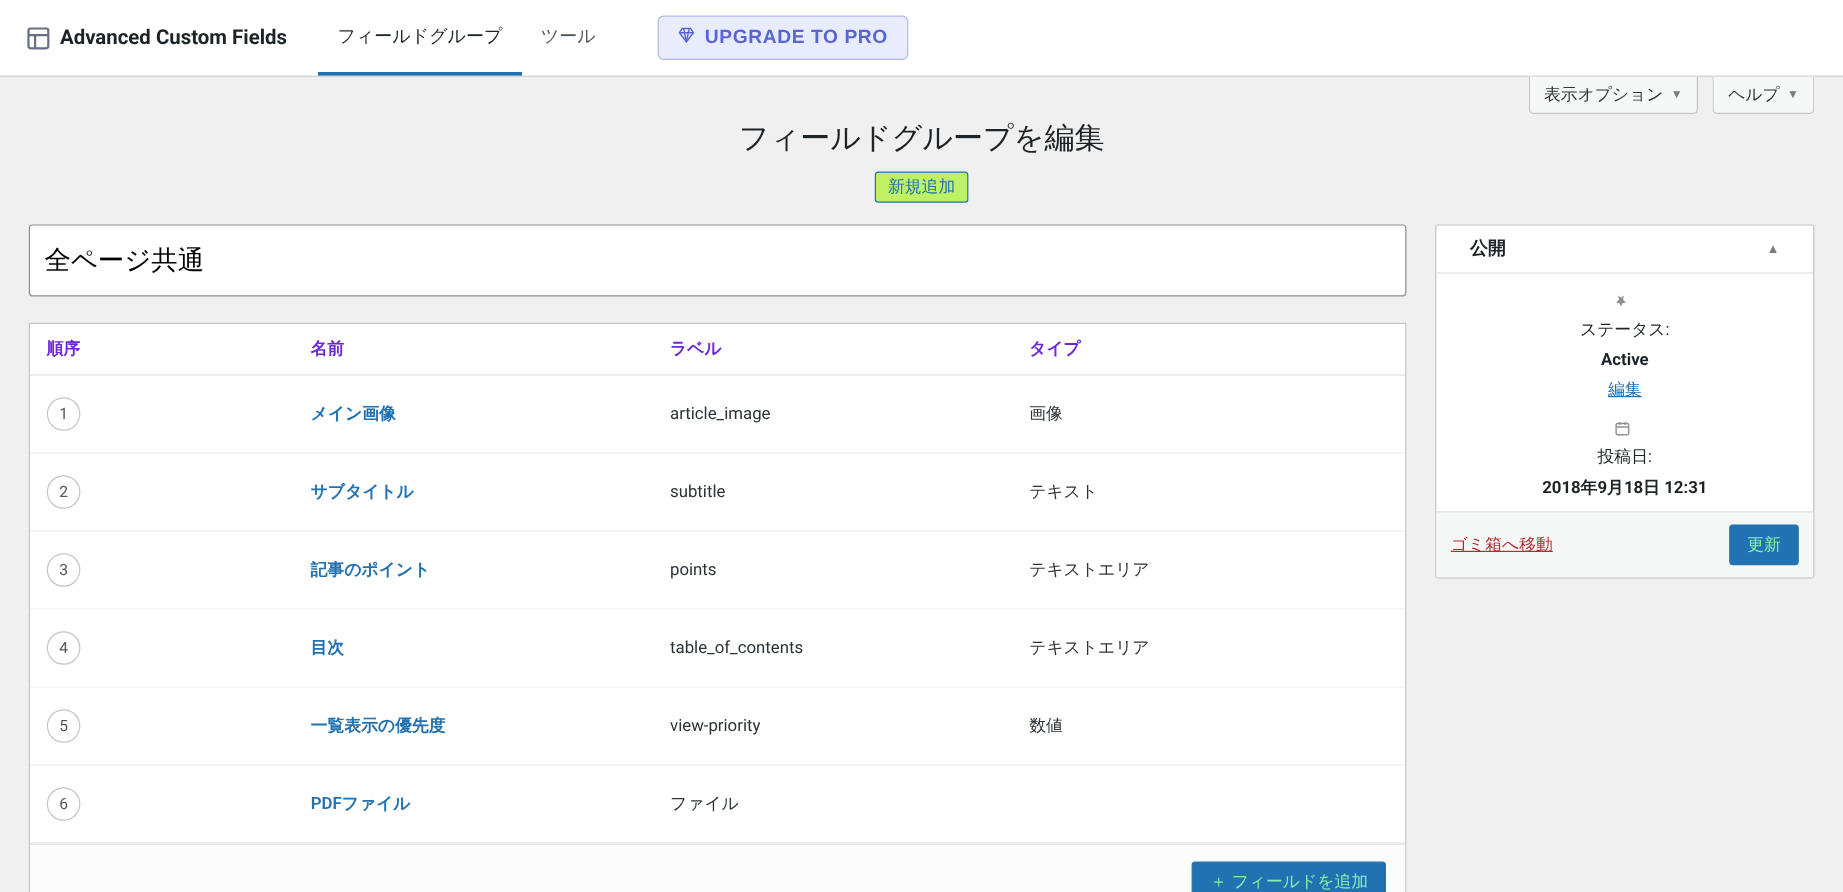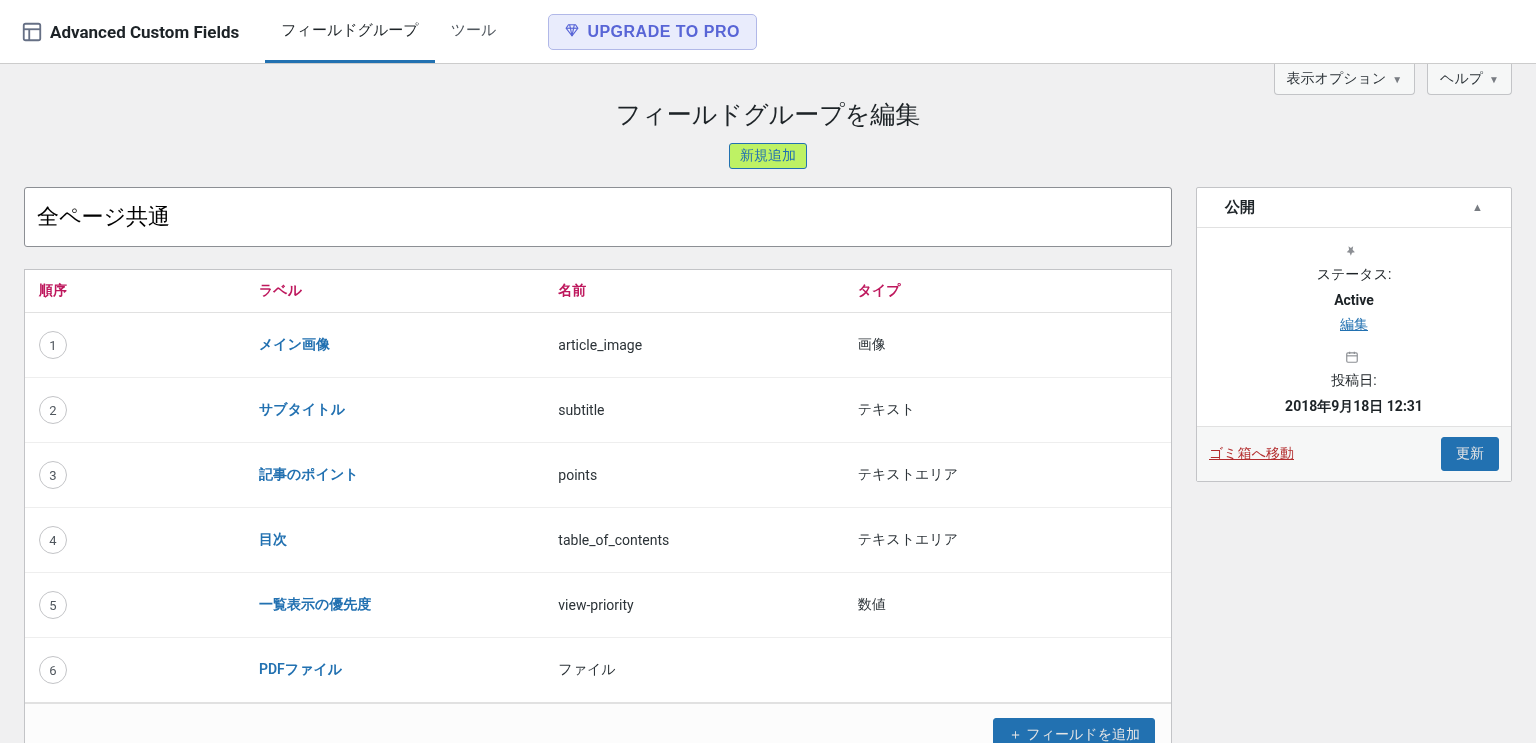--- a/index.html
+++ b/index.html
@@ -72,37 +72,37 @@
   .title-input {
     width: 100%; background: #fff; border: 1px solid #8c8f94;
     padding: 6px 12px; font-size: 22px; height: 60px; border-radius: 3px;
   }
 
   .field-box { background: #fff; border: 1px solid #c3c4c7; margin-top: 22px; }
   .field-head, .field-row {
     display: grid; grid-template-columns: 220px 1fr 1fr 1fr; align-items: center;
   }
   .field-head {
-    border-bottom: 1px solid #e1e1e1; padding: 12px 14px; font-weight: 600; color: #be185d;
+    border-bottom: 1px solid #e1e1e1; padding: 12px 14px; font-weight: 600; color: #6d28d9;
   }
   .field-row {
     border-bottom: 1px solid #eee; padding: 18px 14px; min-height: 64px;
   }
   .field-row:last-of-type { border-bottom: 1px solid #e1e1e1; }
   .order-cell .num {
     display: inline-flex; align-items: center; justify-content: center;
     width: 28px; height: 28px; border: 1px solid #c3c4c7; border-radius: 50%;
     font-size: 13px; color: #50575e; background: #fff; cursor: move;
   }
   .label-cell a { color: #2271b1; font-weight: 600; text-decoration: none; cursor: pointer; }
   .name-cell, .type-cell { color: #2c3338; }
 
   .field-footer { padding: 14px 16px; display: flex; justify-content: flex-end; border-top: 1px solid #e1e1e1; background: #fcfcfc; }
   .btn-primary {
-    background: #2271b1; color: #e5e5e5; border: 1px solid #2271b1;
+    background: #2271b1; color: #86efac; border: 1px solid #2271b1;
     padding: 7px 14px; border-radius: 3px; font-size: 14px; cursor: pointer;
   }
 
   
   .postbox { background: #fff; border: 1px solid #c3c4c7; border-radius: 2px; }
   .postbox .hd {
     display: flex; align-items: center; justify-content: space-between;
     padding: 10px 28px; border-bottom: 1px solid #e1e1e1; font-weight: 600; font-size: 15px;
   }
   .postbox .bd { padding: 10px 12px 0; }
@@ -164,22 +164,22 @@
     <button class="add-new-btn">新規追加</button>
   </div>
 
   <div class="layout">
     <div class="main-col">
       <input class="title-input" type="text" value="全ページ共通" style="">
 
       <div class="field-box">
         <div class="field-head">
           <div>順序</div>
+          <div>名前</div>
           <div>ラベル</div>
-          <div>名前</div>
           <div>タイプ</div>
         </div>
 
         <div id="field-rows">
             <div class="field-row">
               <div class="order-cell"><span class="num">1</span></div>
               <div class="label-cell"><a>メイン画像</a></div>
               <div class="name-cell">article_image</div>
               <div class="type-cell">画像</div>
             </div>

